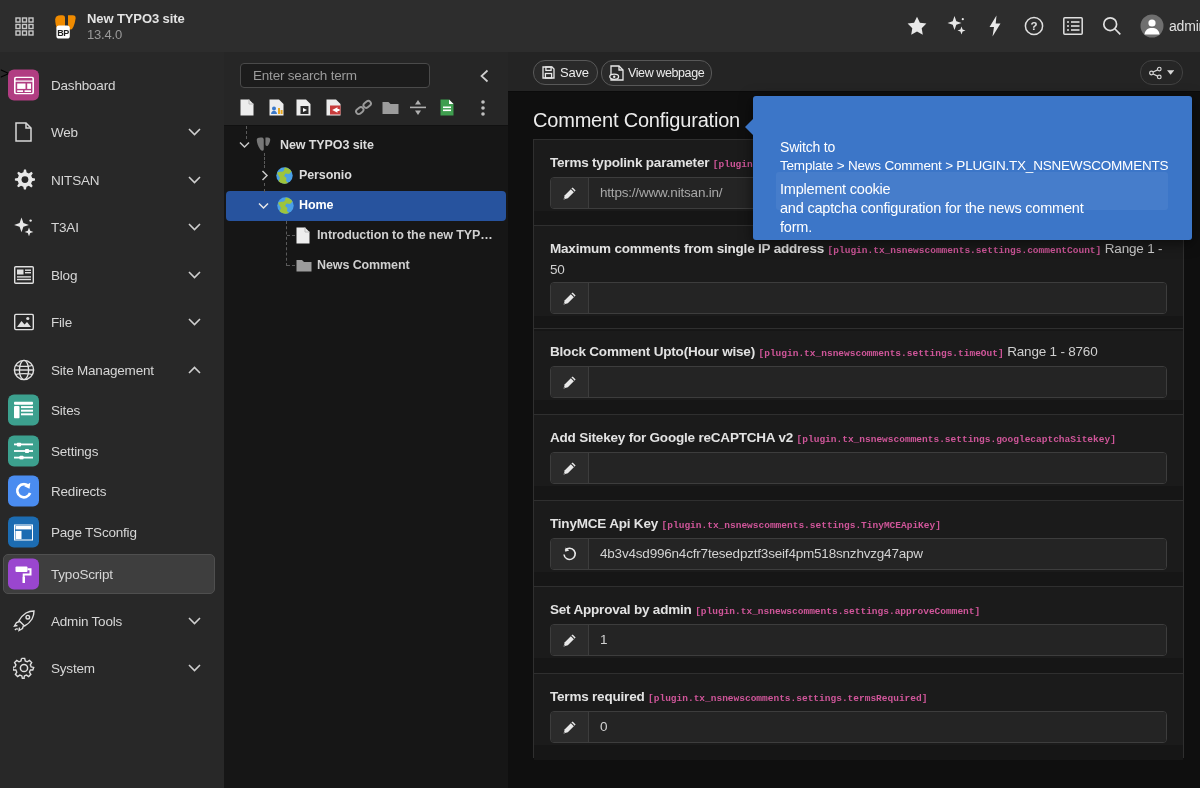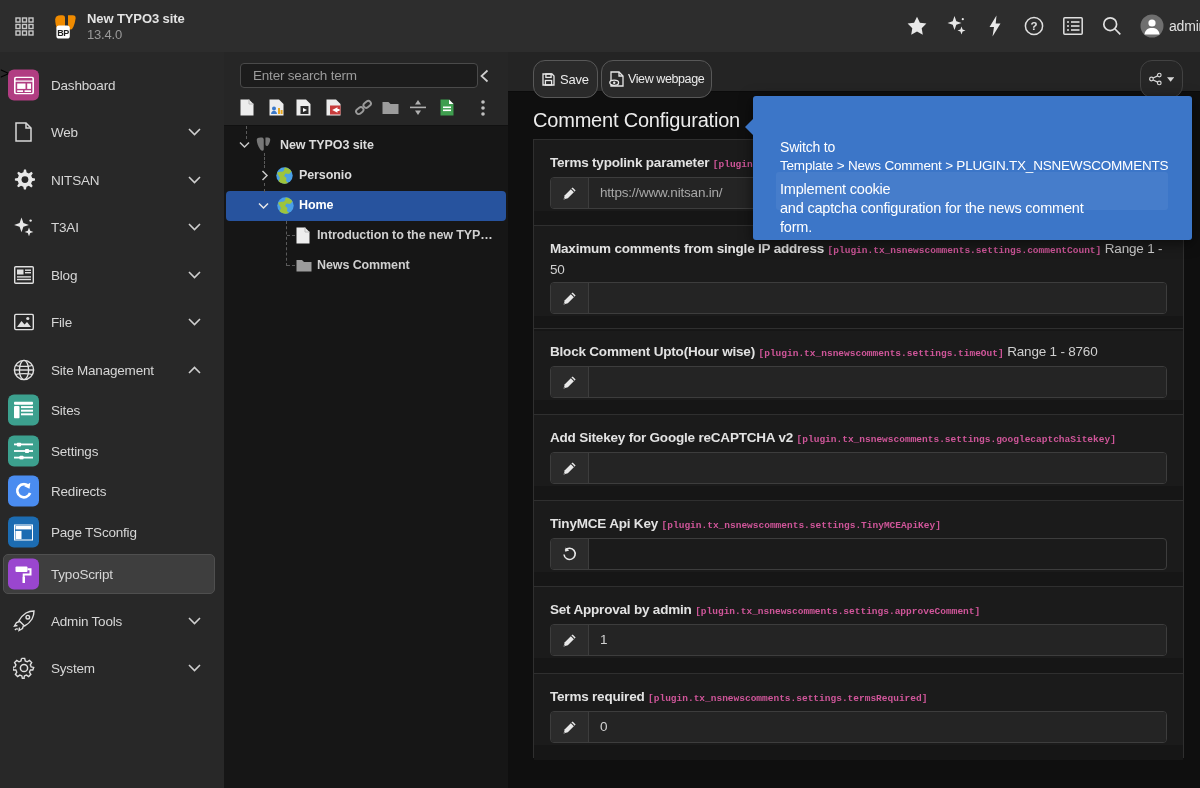--- a/index.html
+++ b/index.html
@@ -13,30 +13,30 @@
 #mm{position:absolute;left:0;top:52px;width:224px;height:736px;background:#282828}
 .mi{position:absolute;left:0;width:224px;height:40px}
 .mi .lbl{position:absolute;left:51px;top:50%;transform:translateY(-50%);font-size:13.5px;color:#d6d6d6}
 .mi .ic{position:absolute;left:8px;top:50%;transform:translateY(-50%)}
 .mi .chev{position:absolute;left:188px;top:50%;transform:translateY(-50%)}
 .tile{width:31px;height:31px;border-radius:6px;display:flex;align-items:center;justify-content:center}
 #tshl{position:absolute;left:3px;top:502px;width:212px;height:40px;background:#3e3e3e;border:1px solid #4f4f4f;border-radius:5px}
 
 #tp{position:absolute;left:224px;top:52px;width:284px;height:736px;background:#161616}
 #tptop{position:absolute;left:0;top:0;width:284px;height:74px;background:#262626;border-bottom:1px solid #111}
-#tsearch{position:absolute;left:16px;top:11px;width:238px;height:25px;background:#1c1c1c;border:1px solid #4a4a4a;border-radius:4px;color:#9b9b9b;font-size:13.5px;line-height:23px;padding-left:12px}
+#tsearch{position:absolute;left:16px;top:11px;width:190px;height:25px;background:#1c1c1c;border:1px solid #4a4a4a;border-radius:4px;color:#9b9b9b;font-size:13.5px;line-height:23px;padding-left:12px}
 .tbi{position:absolute;top:47px}
 .trow{position:absolute;font-size:12.5px;font-weight:700;color:#dcdcdc;letter-spacing:-0.1px}
 #selrow{position:absolute;left:2px;top:139px;width:280px;height:30px;background:#27539e;border-radius:4px}
 .dash{position:absolute;border-left:1px dashed #5a5a5a;width:0}
 .hdash{position:absolute;border-top:1px dashed #5a5a5a;height:0}
 
 #ct{position:absolute;left:508px;top:52px;width:692px;height:736px;background:#0f0f0f}
 #dh{position:absolute;left:0;top:0;width:692px;height:40px;background:#242424;border-bottom:1px solid #0b0b0b}
-.dbtn{position:absolute;top:8px;height:38px;background:#2a2a2a;border:1px solid #585858;border-radius:12px;color:#ececec;font-size:13px;display:flex;align-items:center;padding:0 8px;gap:5px}
+.dbtn{position:absolute;top:8px;height:25px;background:#2a2a2a;border:1px solid #585858;border-radius:12px;color:#ececec;font-size:13px;display:flex;align-items:center;padding:0 8px;gap:5px}
 #h1{position:absolute;left:25px;top:55px;font-size:20px;color:#ececec;letter-spacing:-0.2px}
 
 #panel{position:absolute;left:25px;top:87px;width:651px;background:#1b1b1b;border:1px solid #2f2f2f}
 .sec{position:relative;border-top:1px solid #2f2f2f}
 .sec.first{border-top:none}
 .pad{padding:13px 16px 0 16px}
 .flabel{font-size:13.5px;font-weight:700;color:#e2e2e2;line-height:19px}
 .mono{font-family:"Liberation Mono",monospace;font-size:9.5px;font-weight:700;color:#d0569a;letter-spacing:0}
 .rng{font-weight:400;color:#cfcfcf}
 .ig{display:flex;height:32px;border:1px solid #3d3d3d;border-radius:4px;overflow:hidden;margin-top:3px}
@@ -484,20 +484,21 @@
     <div class="sec" style="height:86px">
       <div class="pad">
         <div class="flabel">TinyMCE Api Key <span class="mono">[plugin.tx_nsnewscomments.settings.TinyMCEApiKey]</span></div>
         <div class="ig">
             <div class="btn">
               <svg width="15" height="15" viewBox="0 0 15 15" fill="none">
                 <path d="M3.2 3.4 A5.6 5.6 0 1 1 2 7.5" stroke="#e8e8e8" stroke-width="1.6"></path>
                 <path d="M3.6 0.6 L3.2 4.8 L7.2 3.4 Z" fill="#e8e8e8"></path>
               </svg>
             </div>
+            <div class="fld" style="color:#d2d2d2">4b3v4sd996n4cfr7tesedpztf3seif4pm518snzhvzg47apw</div>
           </div>
       </div>
       <div class="strip"></div>
     </div>
     <div class="sec" style="height:87px">
       <div class="pad">
         <div class="flabel">Set Approval by admin <span class="mono">[plugin.tx_nsnewscomments.settings.approveComment]</span></div>
         <div class="ig">
             <div class="btn">
               <svg width="15" height="15" viewBox="0 0 15 15">

